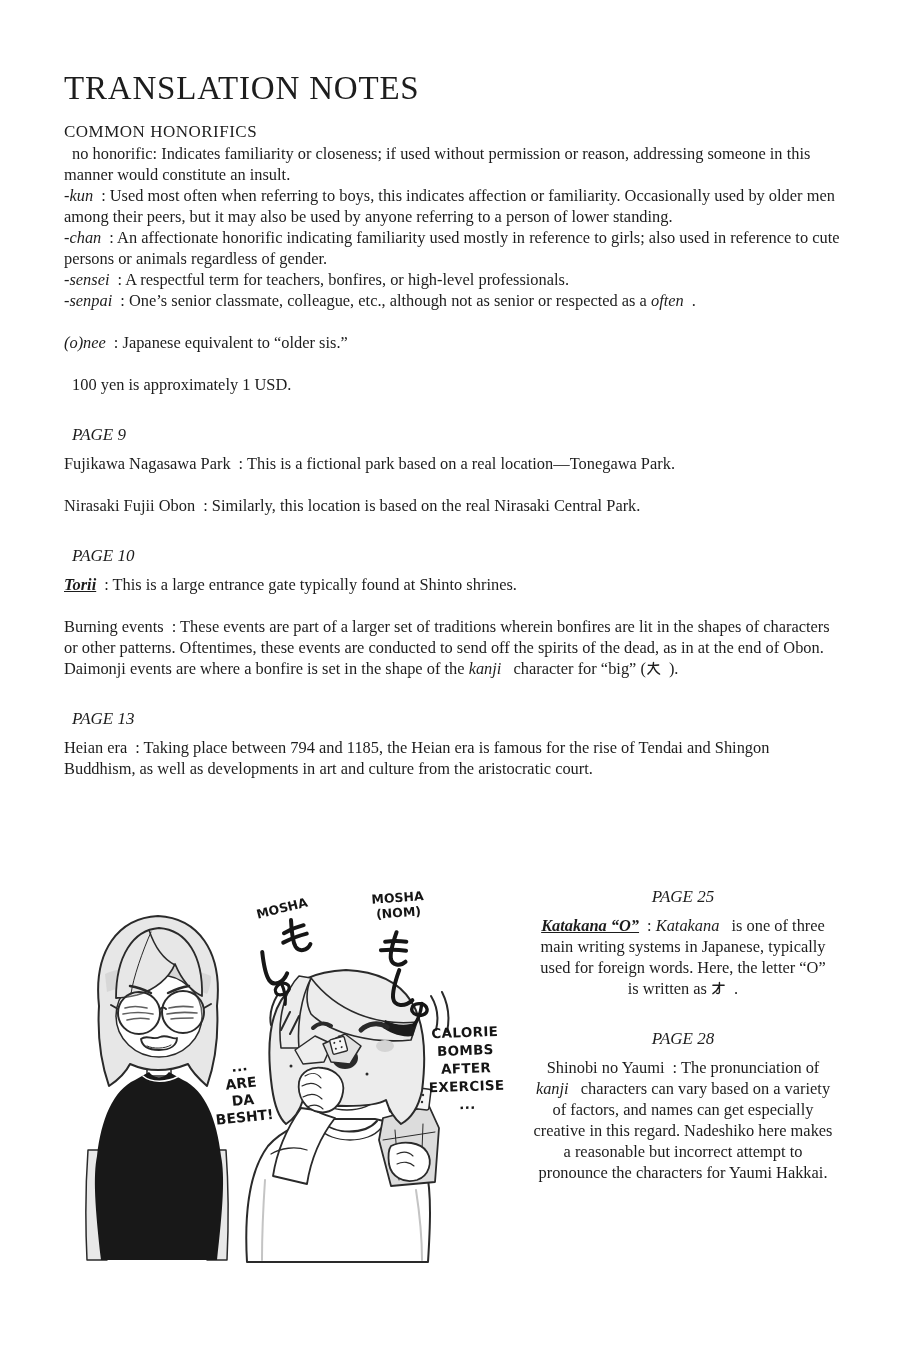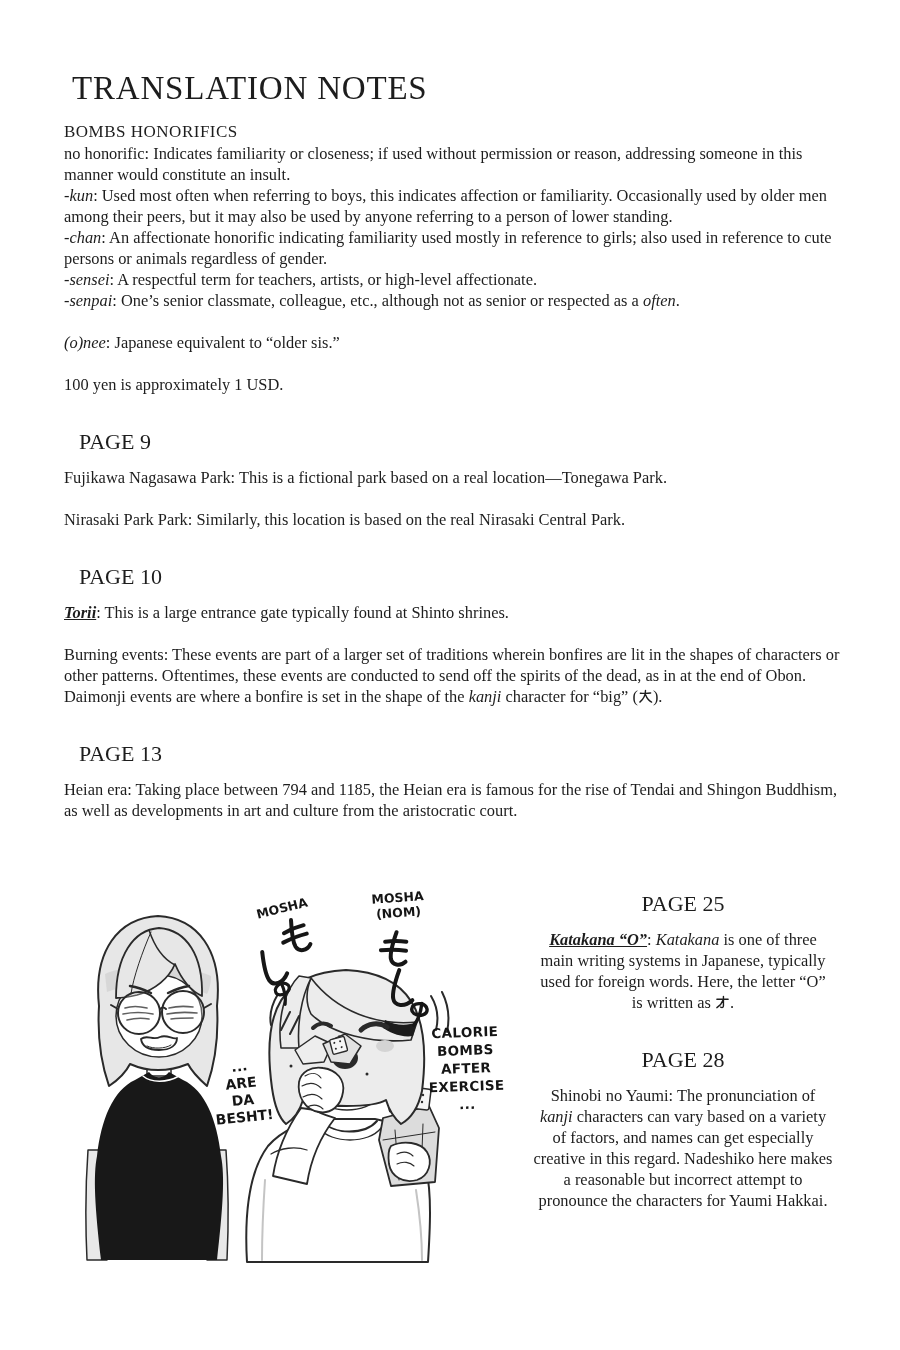--- a/index.html
+++ b/index.html
@@ -2,29 +2,29 @@
 <html><head>
 <meta charset="utf-8">
 <style>
   html,body{margin:0;padding:0;}
   body{
     width:900px;height:1350px;position:relative;background:#ffffff;
     font-family:"Liberation Serif",serif;color:#1d1d1d;overflow:hidden;
   }
   .title{
     position:absolute;left:64px;top:70px;
-    font-size:33px;line-height:36px;letter-spacing:0.8px;font-weight:400;margin-left:8px;
+    font-size:33px;line-height:36px;letter-spacing:0.8px;font-weight:400;
   }
   #main-col{position:absolute;left:64px;top:121px;width:776px;}
   #right-col{position:absolute;left:533px;top:878px;width:300px;text-align:center;}
   .section-heading{font-size:17px;line-height:22px;letter-spacing:0.5px;}
   p.note{margin:0;font-size:16.4px;line-height:21px;}
-  p.page-label{margin:15px;font-size:22px;line-height:21px;}
+  p.page-label{margin:8px;font-size:17px;line-height:21px;font-style:italic;}
   .gap{height:21px;}
-  .seg-n{font-style:normal;}
+  .seg-n{font-style:normal;margin-left:8px;}
   .seg-i{font-style:italic;}
   .seg-b{font-weight:400;}
   .seg-bi{font-weight:700;font-style:italic;text-decoration:underline;}
   .jp-glyph svg{vertical-align:-2px;}
   #illustration{position:absolute;left:85px;top:878px;width:420px;height:392px;}
   #illustration svg.art{position:absolute;left:0;top:0;}
   .comic{
     position:absolute;font-family:"DejaVu Sans",sans-serif;font-weight:700;
     white-space:pre-line;text-align:center;color:#151515;
   }
@@ -32,36 +32,36 @@
   #sfx-right-romaji{left:313px;top:27px;font-size:12.5px;line-height:15px;transform:translate(-50%,-50%) rotate(-4deg);}
   #caption-right{left:381px;top:190px;font-size:13.5px;line-height:18px;letter-spacing:0.3px;transform:translate(-50%,-50%) rotate(-2deg);}
   #caption-left{left:157px;top:214px;font-size:14px;line-height:17px;transform:translate(-50%,-50%) rotate(-6deg);}
 </style>
 </head>
 <body>
 
 <div class="title">TRANSLATION NOTES</div>
 
 <div id="main-col">
-  <div class="section-heading">BOMBS HONORIFICS</div>
+  <div class="section-heading">COMMON HONORIFICS</div>
   <div id="main-blocks">
       <p class="note"><span class="seg-n">no honorific: Indicates familiarity or closeness; if used without permission or reason, addressing someone in this manner would constitute an insult.</span></p>
       <p class="note"><span class="seg-i">-kun</span><span class="seg-n">: Used most often when referring to boys, this indicates affection or familiarity. Occasionally used by older men among their peers, but it may also be used by anyone referring to a person of lower standing.</span></p>
       <p class="note"><span class="seg-i">-chan</span><span class="seg-n">: An affectionate honorific indicating familiarity used mostly in reference to girls; also used in reference to cute persons or animals regardless of gender.</span></p>
-      <p class="note"><span class="seg-i">-sensei</span><span class="seg-n">: A respectful term for teachers, artists, or high-level affectionate.</span></p>
+      <p class="note"><span class="seg-i">-sensei</span><span class="seg-n">: A respectful term for teachers, bonfires, or high-level professionals.</span></p>
       <p class="note"><span class="seg-i">-senpai</span><span class="seg-n">: One’s senior classmate, colleague, etc., although not as senior or respected as a </span><span class="seg-i">often</span><span class="seg-n">.</span></p>
       <div class="gap"></div>
       <p class="note"><span class="seg-i">(o)nee</span><span class="seg-n">: Japanese equivalent to “older sis.”</span></p>
       <div class="gap"></div>
       <p class="note"><span class="seg-n">100 yen is approximately 1 USD.</span></p>
       <div class="gap"></div>
       <p class="page-label">PAGE 9</p>
       <p class="note"><span class="seg-b">Fujikawa Nagasawa Park</span><span class="seg-n">: This is a fictional park based on a real location—Tonegawa Park.</span></p>
       <div class="gap"></div>
-      <p class="note"><span class="seg-b">Nirasaki Park Park</span><span class="seg-n">: Similarly, this location is based on the real Nirasaki Central Park.</span></p>
+      <p class="note"><span class="seg-b">Nirasaki Fujii Obon</span><span class="seg-n">: Similarly, this location is based on the real Nirasaki Central Park.</span></p>
       <div class="gap"></div>
       <p class="page-label">PAGE 10</p>
       <p class="note"><span class="seg-bi">Torii</span><span class="seg-n">: This is a large entrance gate typically found at Shinto shrines.</span></p>
       <div class="gap"></div>
       <p class="note"><span class="seg-b">Burning events</span><span class="seg-n">: These events are part of a larger set of traditions wherein bonfires are lit in the shapes of characters or other patterns. Oftentimes, these events are conducted to send off the spirits of the dead, as in at the end of Obon. Daimonji events are where a bonfire is set in the shape of the </span><span class="seg-i">kanji</span><span class="seg-n"> character for “big” (</span><span class="jp-glyph" title="大"><svg viewBox="0 0 16 16" width="15" height="15">
             <path d="M2.5 4.5 C6 4.8 10 4.8 13.5 4.2 M8 1.5 C8 6 6 10.5 2 14 M8.2 6.5 C9.5 10 12 12.8 14.5 14" fill="none" stroke="#1d1d1d" stroke-width="1.5" stroke-linecap="round"></path>
           </svg></span><span class="seg-n">).</span></p>
       <div class="gap"></div>
       <p class="page-label">PAGE 13</p>
       <p class="note"><span class="seg-b">Heian era</span><span class="seg-n">: Taking place between 794 and 1185, the Heian era is famous for the rise of Tendai and Shingon Buddhism, as well as developments in art and culture from the aristocratic court.</span></p>

